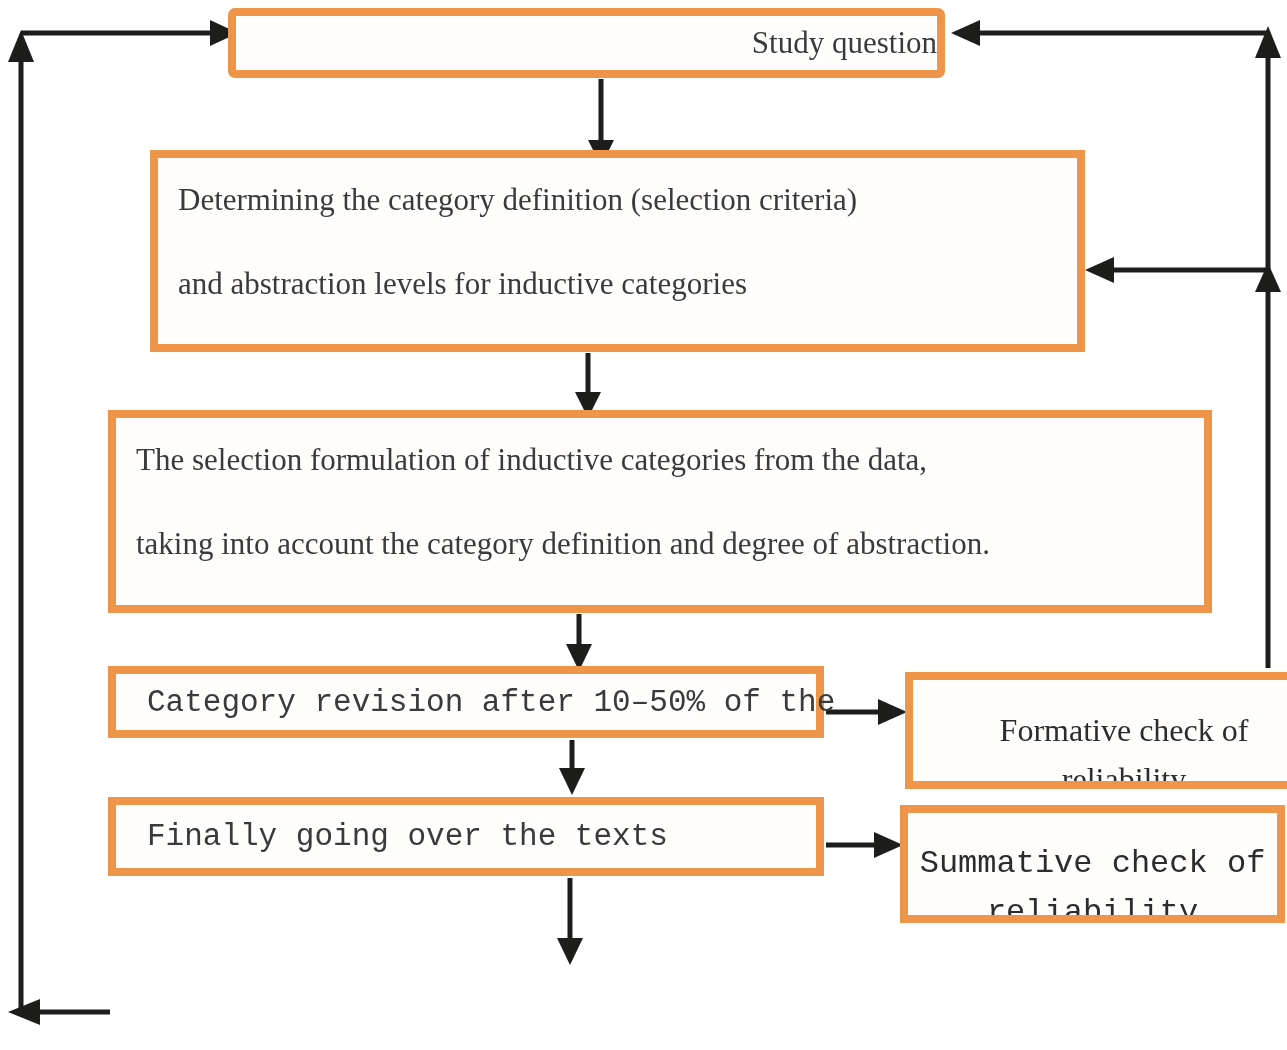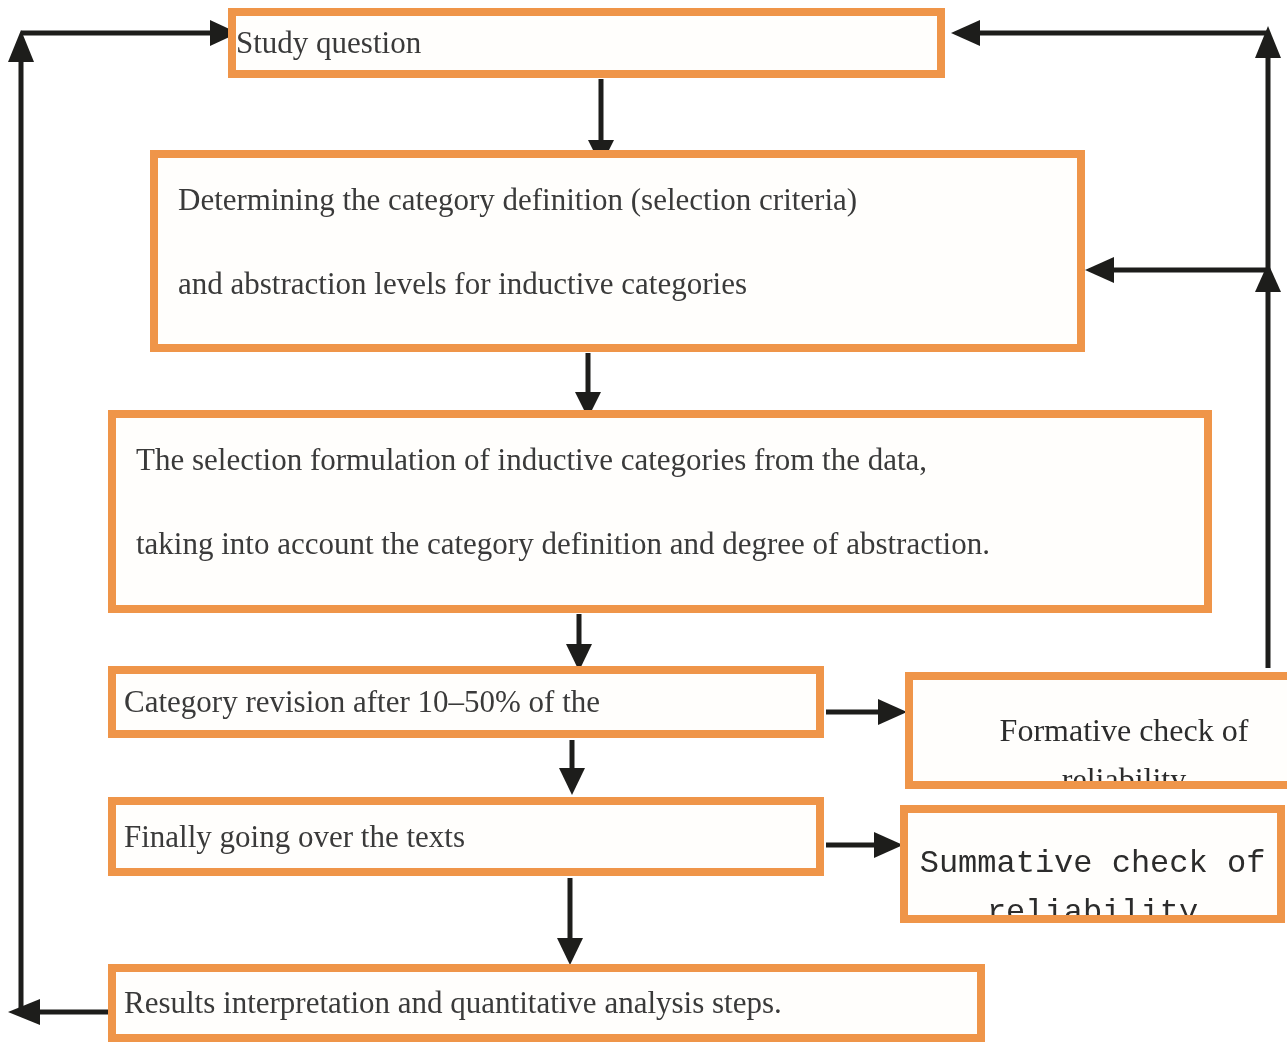--- a/index.html
+++ b/index.html
@@ -14,22 +14,22 @@
   svg.arrows line { stroke:var(--arrow,#1d1d1b); stroke-width:5; }
   svg.arrows polygon { fill:var(--arrow,#1d1d1b); stroke:none; }
   .node {
     position:absolute; z-index:2;
     box-sizing:border-box;
     border:8px solid var(--box-border,#ef9549);
     background:#fffefc;
     color:var(--text,#3a3a3a);
     font-size:31px;
   }
-  .node.center { display:flex; align-items:center; justify-content:flex-start; }
-  .node.vcenter { display:flex; align-items:center; padding-left:8px; }
+  .node.center { display:flex; align-items:center; justify-content:flex-end;border-radius:7px; }
+  .node.vcenter { display:flex; align-items:center; padding-left:31px;font-family:Liberation Mono, monospace; }
   .node.twoline { padding:0 0 0 20px; }
   .node.twoline .ln { line-height:84px; white-space:nowrap; }
   .node.check {
     text-align:center; overflow:hidden;
     padding-top:26px; font-size:32px; color:#2c2c2c;
   }
   .node.check .ln { line-height:49px; }
   .nowrap { white-space:nowrap; }
 </style>
 </head>
@@ -110,23 +110,20 @@
   </div>
 
   <div class="node vcenter" style="left:108px; top:666px; width:716px; height:72px;">
     <span class="nowrap">Category revision after 10–50% of the</span>
   </div>
 
   <div class="node vcenter" style="left:108px; top:797px; width:716px; height:79px;">
     <span class="nowrap">Finally going over the texts</span>
   </div>
 
-  <div class="node vcenter" style="left:108px; top:964px; width:877px; height:78px;">
-    <span class="nowrap">Results interpretation and quantitative analysis steps.</span>
-  </div>
 
   <div class="node check" style="left:905px; top:672px; width:438px; height:117px;">
     <div class="ln">Formative check of</div>
     <div class="ln">reliability</div>
   </div>
 
   <div class="node check" style="left:900px; top:805px; width:385px; height:118px;font-family:Liberation Mono, monospace;">
     <div class="ln">Summative check of</div>
     <div class="ln">reliability</div>
   </div>

